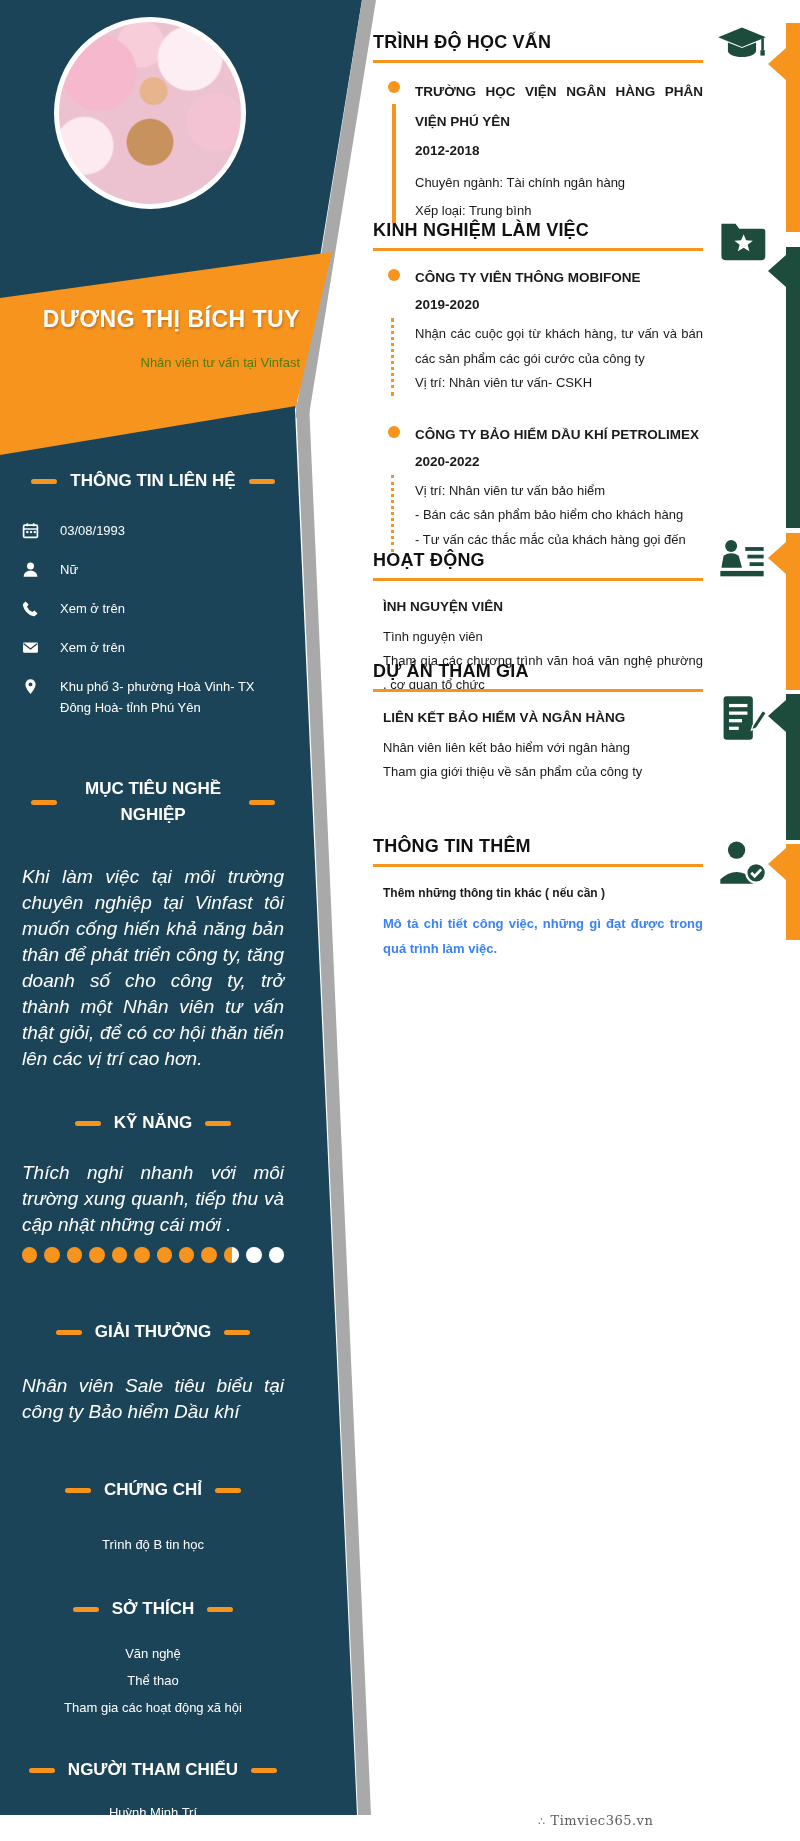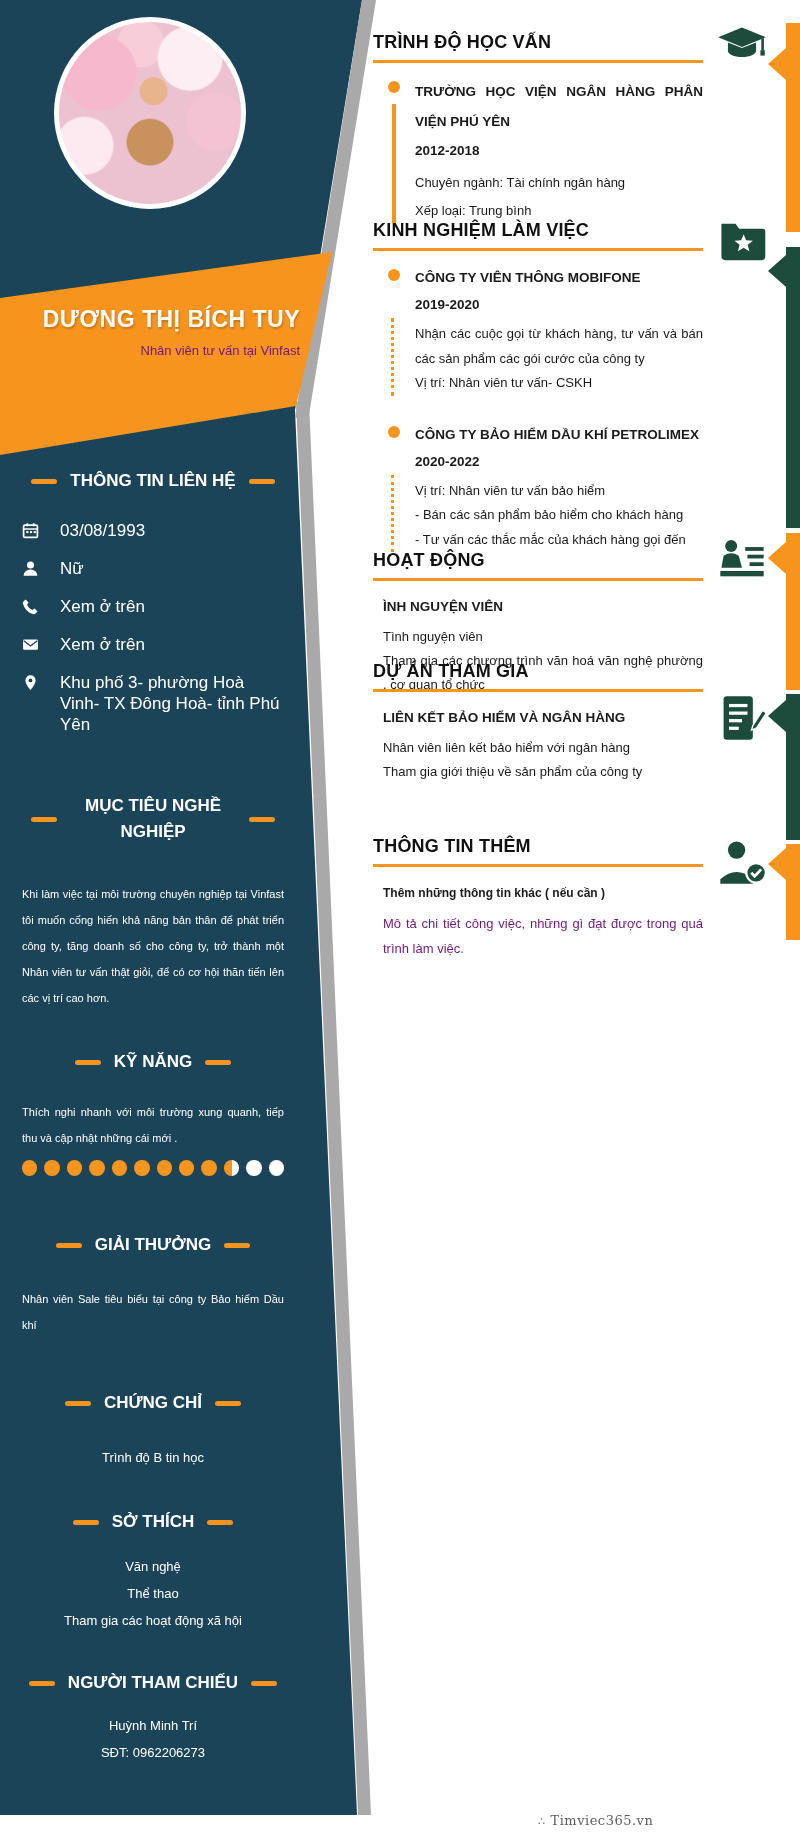--- a/index.html
+++ b/index.html
@@ -20,30 +20,30 @@
       radial-gradient(circle at 72% 20%, #fdeef3 0 16%, rgba(0,0,0,0) 17%),
       radial-gradient(circle at 86% 55%, #f3c3d4 0 15%, rgba(0,0,0,0) 16%),
       radial-gradient(circle at 14% 68%, #fde9f0 0 14%, rgba(0,0,0,0) 15%),
       radial-gradient(circle at 45% 12%, #f7cdd9 0 12%, rgba(0,0,0,0) 13%),
       #ecc2d1;
   }
 
   
   .namewrap{position:absolute;left:0;top:306px;width:300px;text-align:right;z-index:4;}
   .cv-name{font-size:23px;font-weight:bold;color:#fff;letter-spacing:.5px;text-shadow:1px 2px 2px rgba(60,30,0,.25);margin:0;}
-  .cv-title{font-size:13px;color:#701a75;margin-top:10px;padding-left:34px;}
+  .cv-title{font-size:13px;color:#4d7c0f;margin-top:22px;padding-left:34px;}
 
   
   .side{position:absolute;left:22px;top:468px;width:262px;z-index:4;color:#fff;}
   .sb-head{display:flex;align-items:center;justify-content:center;gap:13px;font-weight:bold;font-size:17px;line-height:26px;text-align:center;}
   .dash{width:26px;height:5px;border-radius:3px;background:#F7941E;flex:0 0 auto;}
   .contact-list{margin-top:26px;}
-  .c-row{display:flex;gap:21px;margin-bottom:14px;font-size:17px;line-height:21px;align-items:flex-start;}
+  .c-row{display:flex;gap:21px;margin-bottom:14px;font-size:13px;line-height:21px;align-items:flex-start;}
   .c-ic{width:17px;flex:0 0 auto;padding-top:2px;}
-  .sb-par{font-size:11px;line-height:26px;text-align:justify;}
+  .sb-par{font-size:19px;line-height:26px;text-align:justify;font-style:italic;}
   .dots{display:flex;gap:7px;margin-top:9px;}
   .dot{width:16px;height:16px;border-radius:50%;}
   .dot.full{background:#F7941E;}
   .dot.half{background:linear-gradient(90deg,#F7941E 50%,#fff 50%);}
   .dot.empty{background:#fff;}
   .sb-line{font-size:13px;line-height:27px;text-align:center;}
 
   
   .sec{position:absolute;left:373px;width:330px;z-index:2;}
   .sec h2{margin:0;font-size:18px;font-weight:bold;color:#111;letter-spacing:.2px;}
@@ -54,21 +54,21 @@
   .e-title{font-size:13.5px;font-weight:bold;line-height:30px;text-align:justify;}
   .e-period{font-size:13.5px;font-weight:bold;line-height:28px;}
   .e-body{font-size:13px;line-height:28px;}
   .x-title{font-size:13.5px;font-weight:bold;line-height:26px;}
   .x-period{font-size:13.5px;font-weight:bold;line-height:28px;}
   .x-desc{position:relative;font-size:13px;line-height:24.5px;text-align:justify;margin-top:3px;}
   .x-desc::before{content:'';position:absolute;left:-24px;top:-4px;bottom:0;border-left:3px dotted #F7941E;}
   .plain{padding-left:10px;}
   .p-sub{font-size:13.5px;font-weight:bold;line-height:24px;margin-bottom:6px;}
   .p-line{font-size:13px;line-height:24px;text-align:justify;}
-  .p-ghost{font-size:13px;line-height:25px;color:#701a75;text-align:justify;}
+  .p-ghost{font-size:13px;line-height:25px;color:#3b82f6;text-align:justify;font-weight:bold;}
 
   .icbox{position:absolute;left:716px;width:52px;height:52px;z-index:2;}
 
   .footer{position:absolute;left:538px;top:1813px;z-index:2;font-family:"DejaVu Serif",serif;
           font-size:13px;color:#5c5c5c;letter-spacing:.5px;}
   .footer .tri{font-size:11px;margin-right:5px;color:#6a6a6a;}
 </style>
 </head>
 <body>
 

